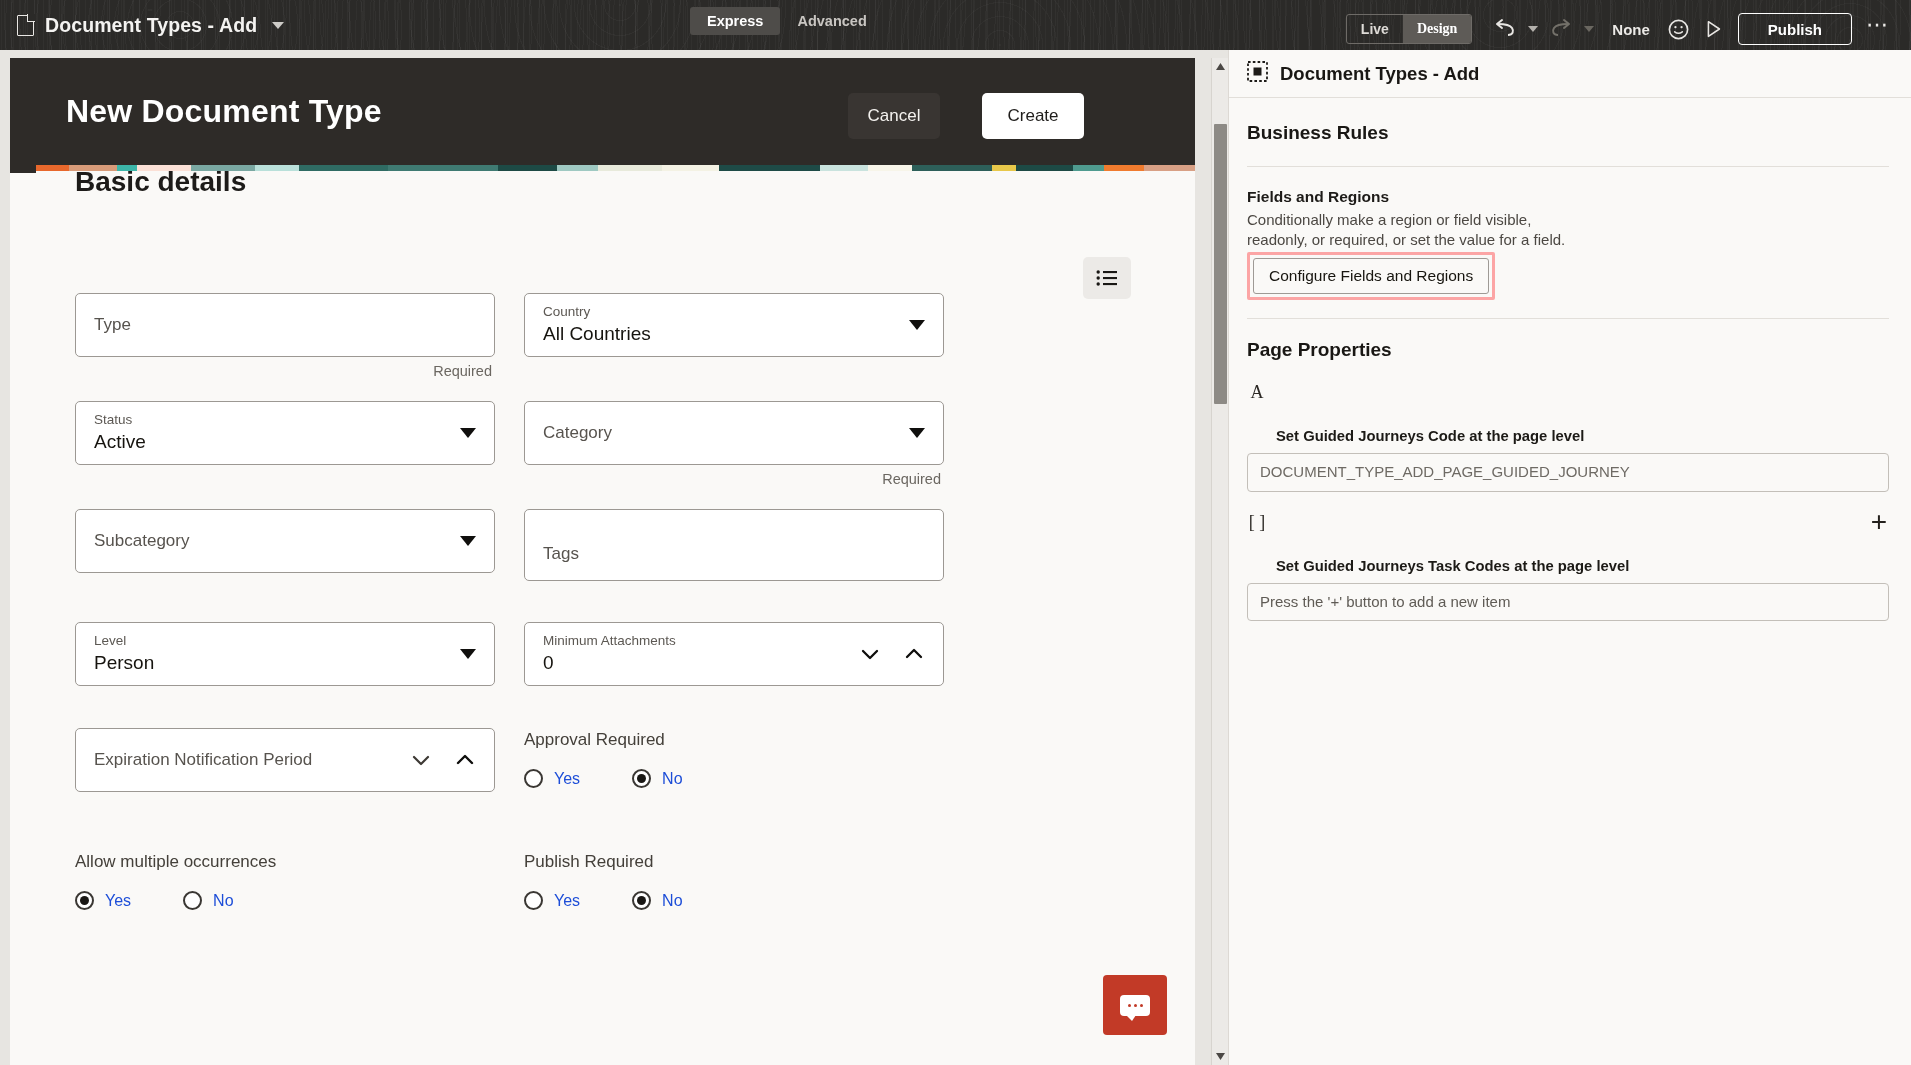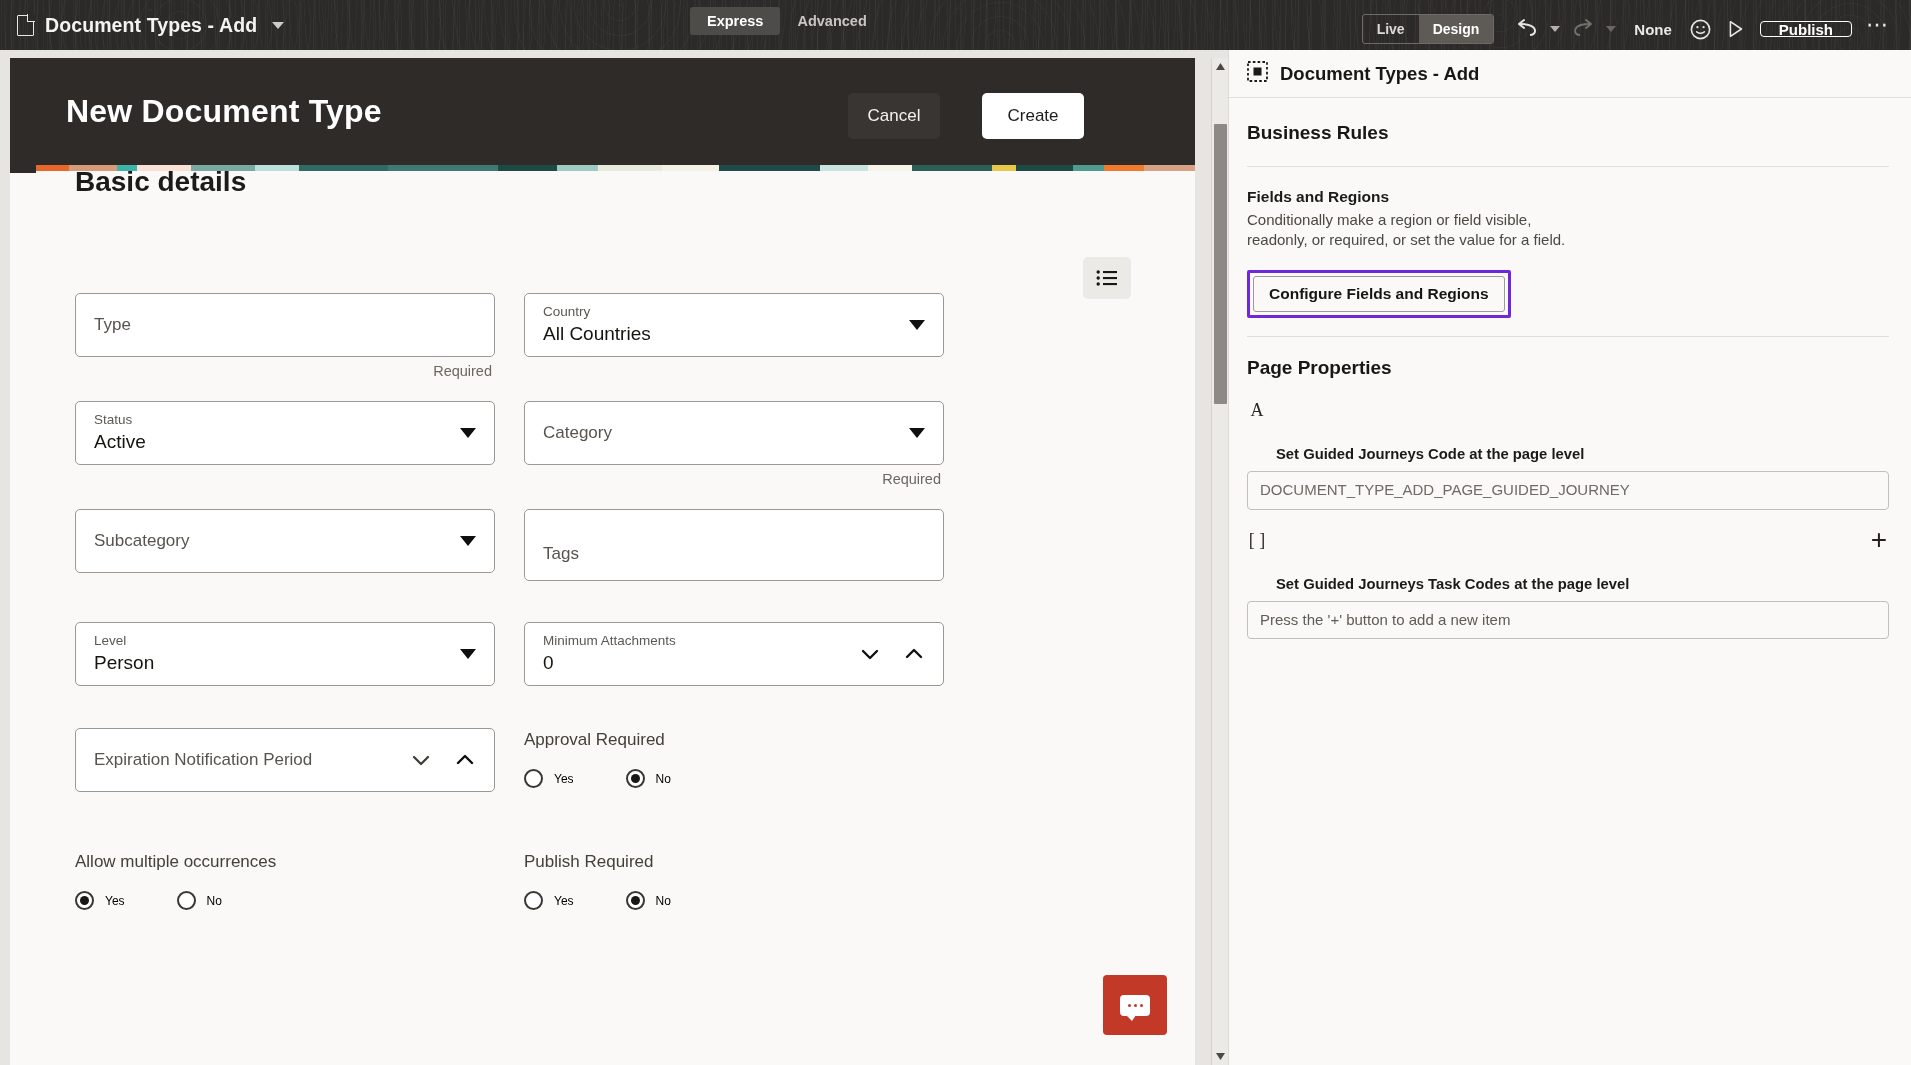--- a/index.html
+++ b/index.html
@@ -67,38 +67,38 @@
   }
   .livedesign {
     display: flex; height: 30px;
     border: 1px solid #6e6b67; border-radius: 3px; overflow: hidden;
     margin-right: 16px;
   }
   .livedesign div {
     padding: 0 14px; display: flex; align-items: center;
     font-size: 14px; font-weight: bold; color: #dedbd7; cursor: pointer;
   }
-  .livedesign div.on { background: #5e5b57; color: #fff; }
+  .livedesign div.on { background: #5e5b57; color: #fff; font-family: Liberation Serif, serif; }
   .icon-btn {
     width: 34px; height: 34px;
     display: flex; align-items: center; justify-content: center;
     cursor: pointer; color: #e8e6e3;
   }
   .icon-btn.dim { color: #737069; }
   .mini-caret {
     width: 0; height: 0;
     border-left: 5px solid transparent; border-right: 5px solid transparent;
     border-top: 6px solid #b4b1ac;
     cursor: pointer;
   }
   .mini-caret.dim { border-top-color: #6a6760; }
   .caret-wrap { width: 22px; display:flex; align-items:center; justify-content:center; height:34px;}
   .none-lbl { font-size: 15px; font-weight: bold; color: #eceae7; padding: 0 12px; cursor: pointer; }
   .publish-btn {
-    height: 16px; padding: 0 18px;
+    height: 32px; padding: 0 29px;
     border: 1.5px solid #ffffff; border-radius: 4px;
     display: flex; align-items: center;
     font-size: 15px; font-weight: bold; color: #ffffff;
     margin-left: 8px; margin-right: 6px; cursor: pointer;
   }
   .dots { font-size: 22px; letter-spacing: 1px; color: #eceae7; padding: 0 8px 8px 8px; cursor: pointer; }
 
   
   .canvas-area {
     position: absolute; top: 50px; left: 0;
@@ -202,21 +202,21 @@
   .rg-opt { display: flex; align-items: center; gap: 11px; cursor: pointer; }
   .radio {
     width: 19px; height: 19px; border-radius: 50%;
     border: 2px solid #3a3733; background: #fff;
     position: relative;
   }
   .radio.sel:after {
     content: ""; position: absolute; left: 3px; top: 3px;
     width: 9px; height: 9px; border-radius: 50%; background: #191714;
   }
-  .rg-opt span { font-size: 12px; color: #000000; }
+  .rg-opt span { font-size: 16px; color: #1d4ed8; }
 
   
   .vscroll {
     position: absolute; right: 0px; top: 8px;
     width: 17px; height: 1007px;
     background: #eceae7;
     border-left: 1px solid #d7d4cf;
   }
   .vs-up, .vs-dn {
     position: absolute; left: 0; width: 17px; height: 17px;
@@ -261,22 +261,22 @@
     padding: 0 0 0 18px;
     border-bottom: 1px solid #e2dfda;
   }
   .rp-title { font-size: 18.5px; font-weight: bold; color: #191714; }
   .rp-body { padding: 24px 22px 0 18px; }
   .rp-h2 { font-size: 19px; font-weight: bold; color: #191714; }
   .rp-rule { height: 1px; background: #e2dfda; margin: 22px 0 21px 0; }
   .rp-h3 { font-size: 15.5px; font-weight: bold; color: #1d1b18; margin-bottom: 4px; }
   .rp-desc { font-size: 15px; line-height: 1.33; color: #4c4843; max-width: 345px; }
   .highlight-box {
-    display: inline-block; border: 3px solid #6d28d9;
-    padding: 3px; margin-top: 20px; border-radius: 2px; font-weight: bold;
+    display: inline-block; border: 3px solid #fca5a5;
+    padding: 3px; margin-top: 2px; border-radius: 2px;
   }
   .configure-btn {
     border: 1px solid #9e9a95; border-radius: 3px;
     background: #faf9f7;
     padding: 8px 15px; font-size: 15.5px; color: #17150f;
     cursor: pointer; white-space: nowrap;
   }
   .prop-row { display: flex; align-items: flex-start; gap: 9px; margin-top: 0; }
   .prop-icon {
     width: 20px; min-width: 20px; height: 22px;

